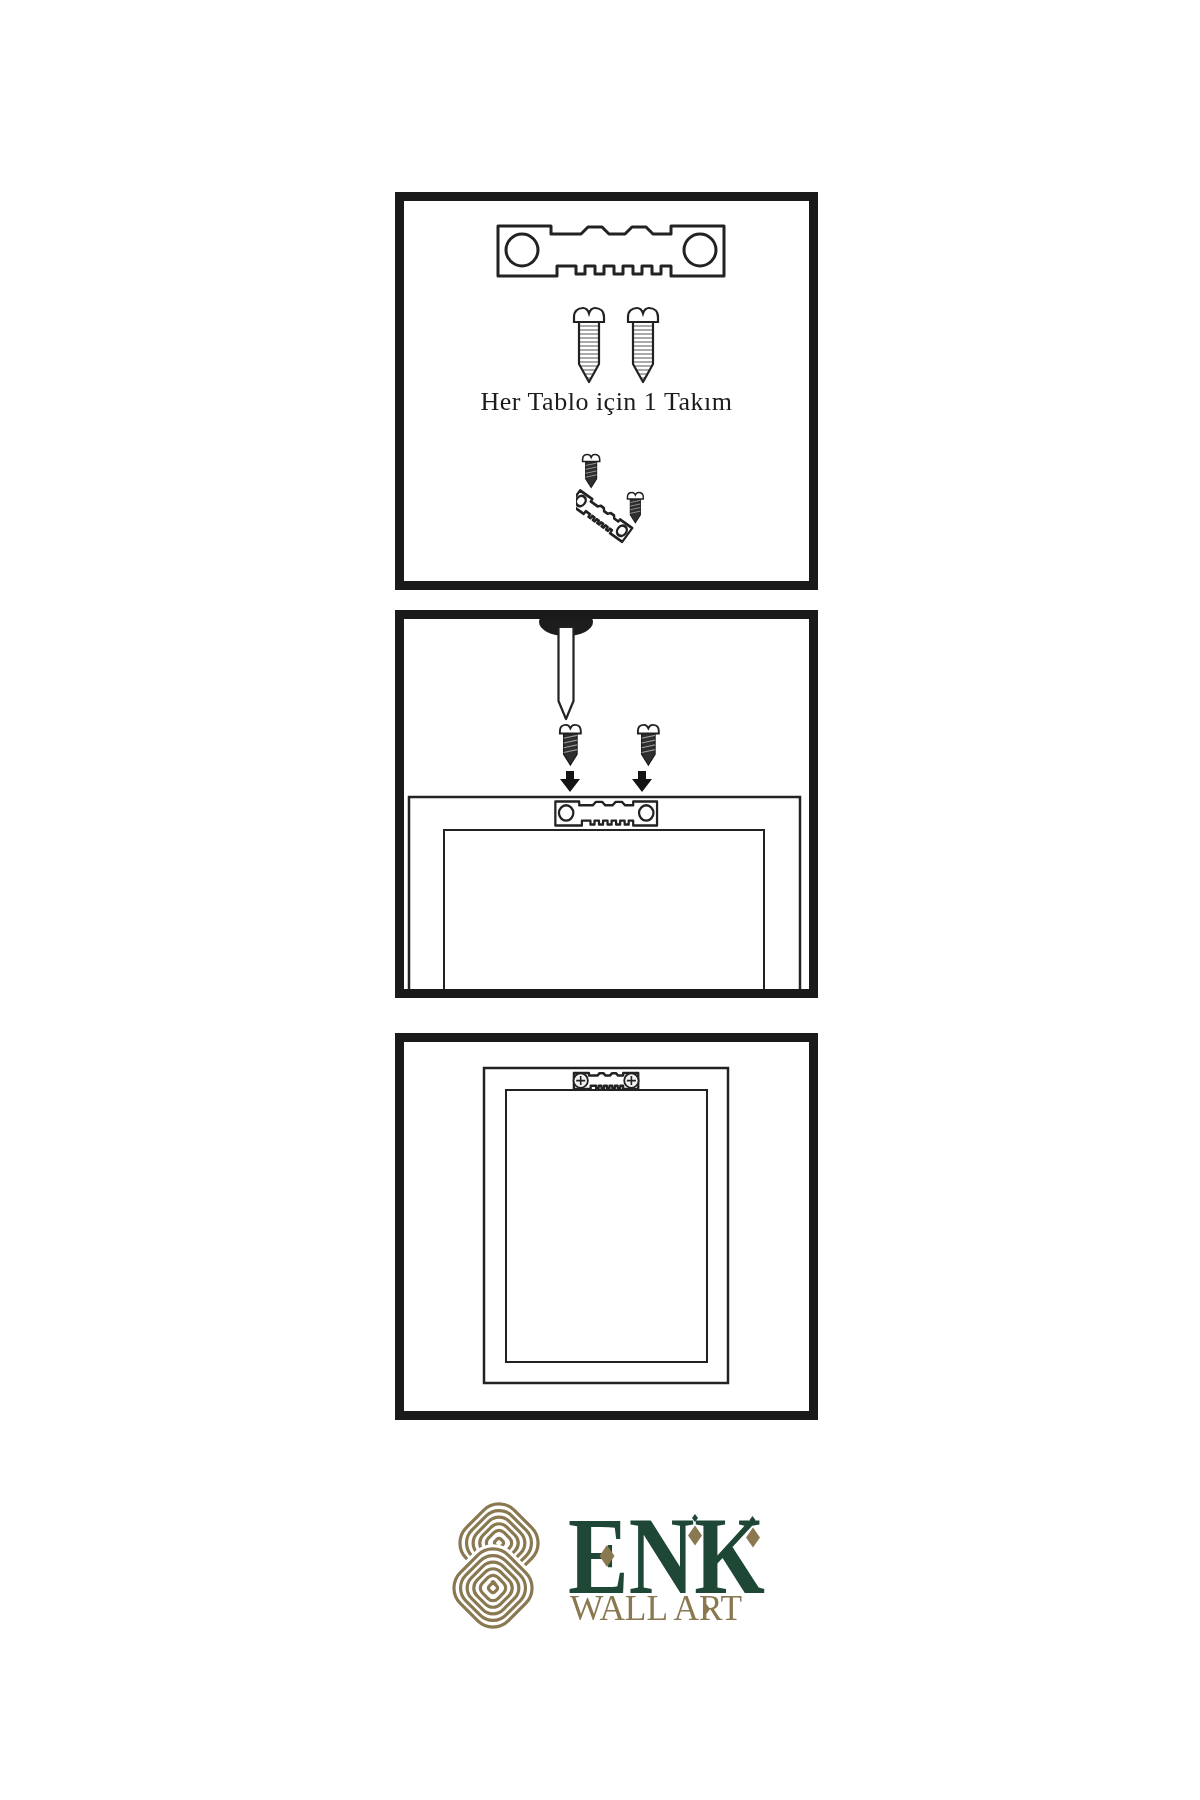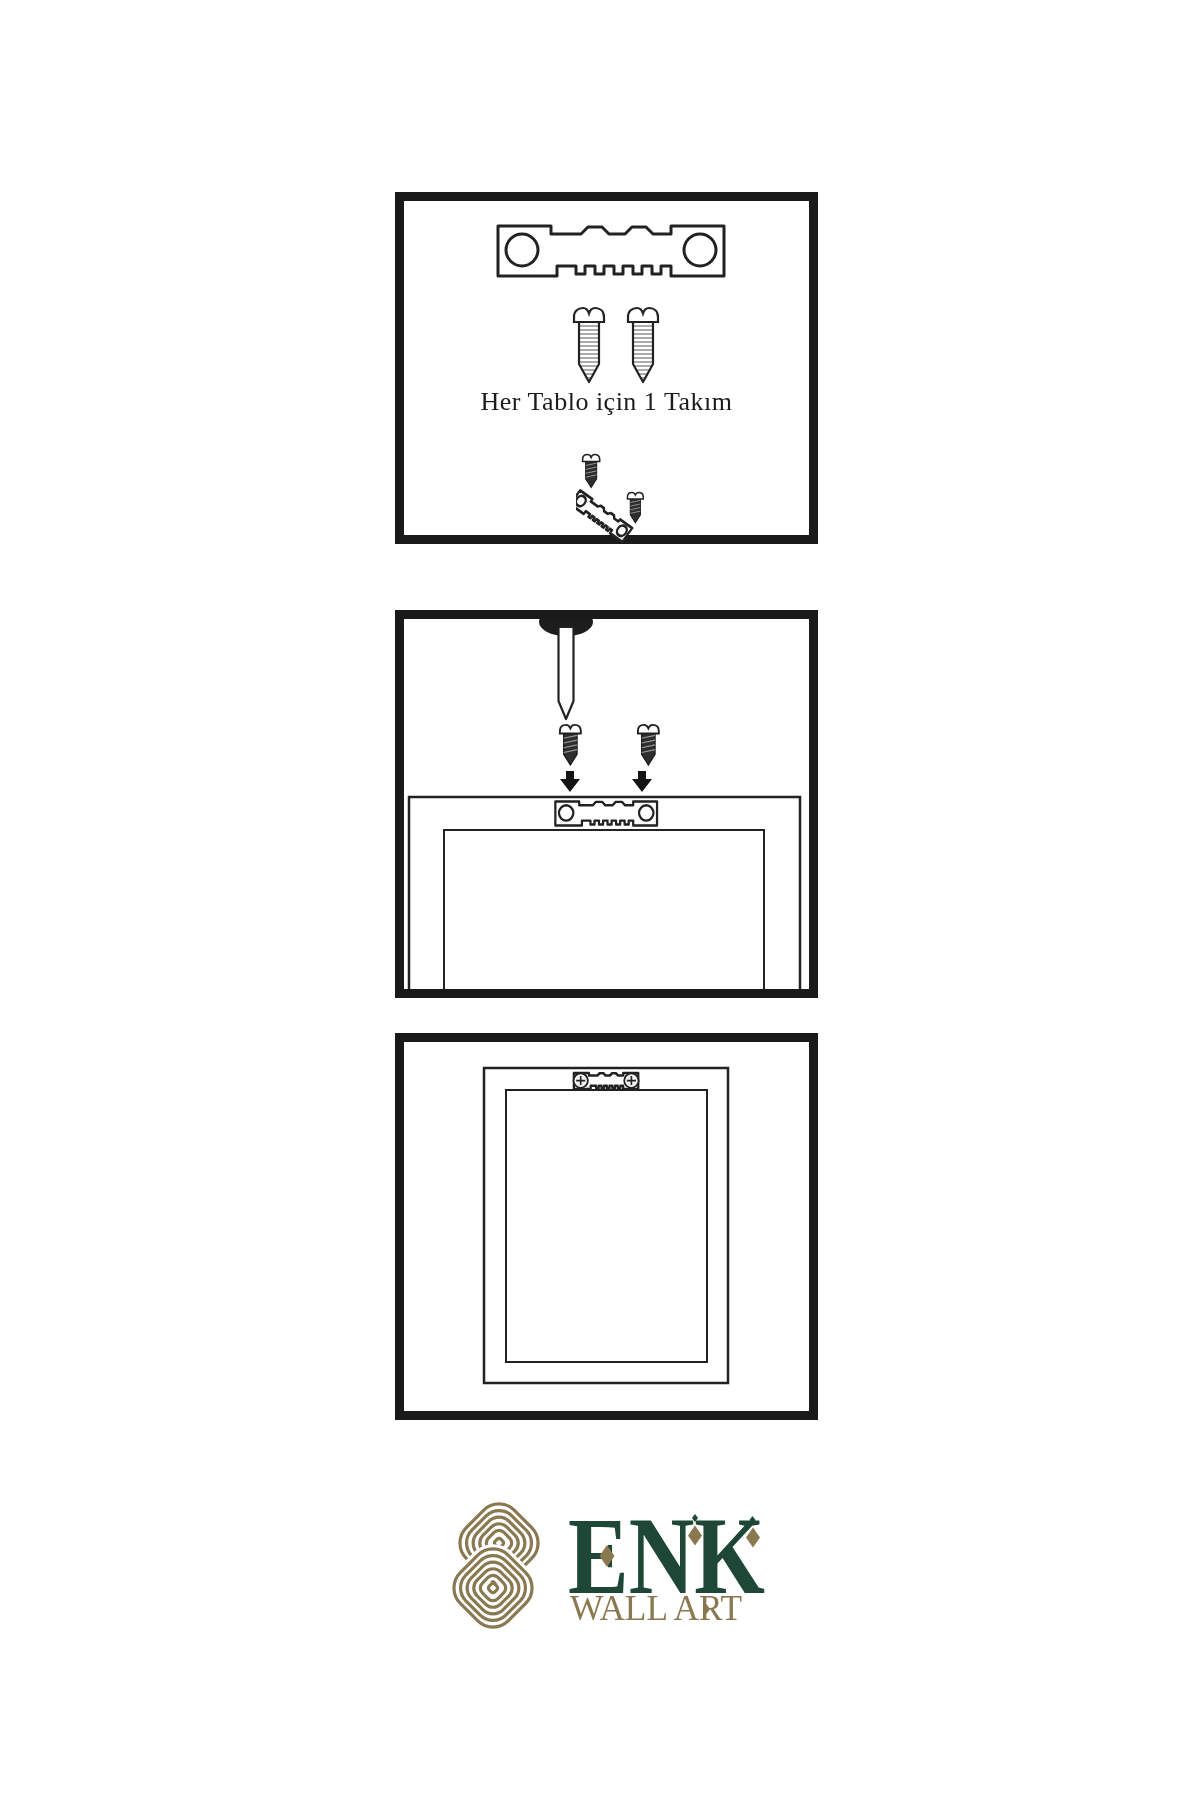--- a/index.html
+++ b/index.html
@@ -1,20 +1,20 @@
 <!DOCTYPE html>
 <html><head>
 <meta charset="utf-8">
 <style>
   html,body{margin:0;padding:0;background:#ffffff;}
   .canvas{position:relative;width:1200px;height:1800px;background:#ffffff;overflow:hidden;
           font-family:"Liberation Serif", serif;}
   .panel{position:absolute;left:395px;width:423px;border:9px solid #1a1a1a;background:#ffffff;
          box-sizing:border-box;}
-  #panel-1{top:192px;height:352px;}
+  #panel-1{top:192px;height:398px;}
   #panel-2{top:610px;height:388px;}
   #panel-3{top:1033px;height:387px;}
   .abs{position:absolute;}
   .caption{position:absolute;left:0;right:0;top:186px;text-align:center;
            font-size:26px;font-weight:400;letter-spacing:.5px;color:#1c1c1c;}
   svg{display:block;}
 </style>
 </head>
 <body>
 

